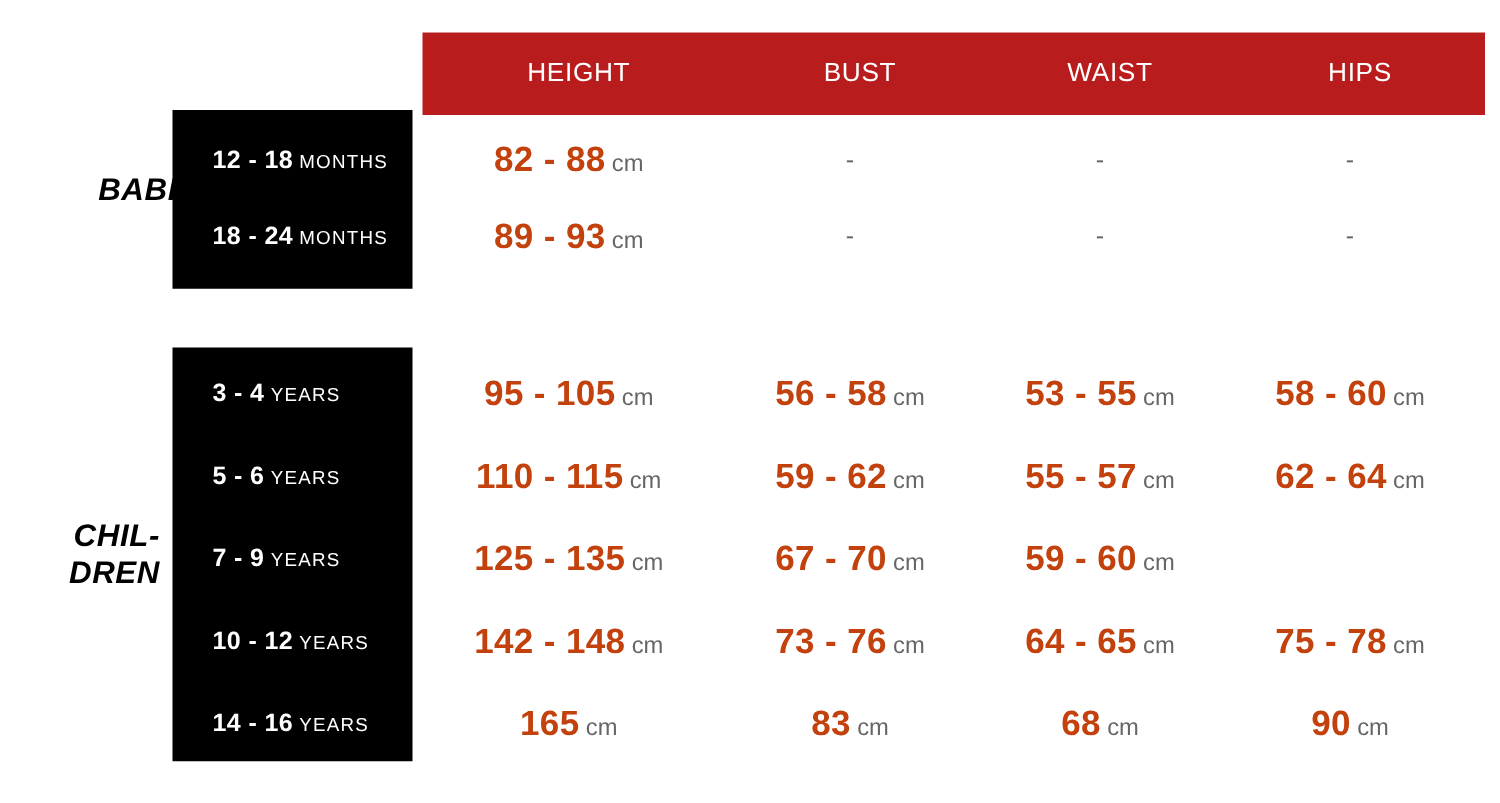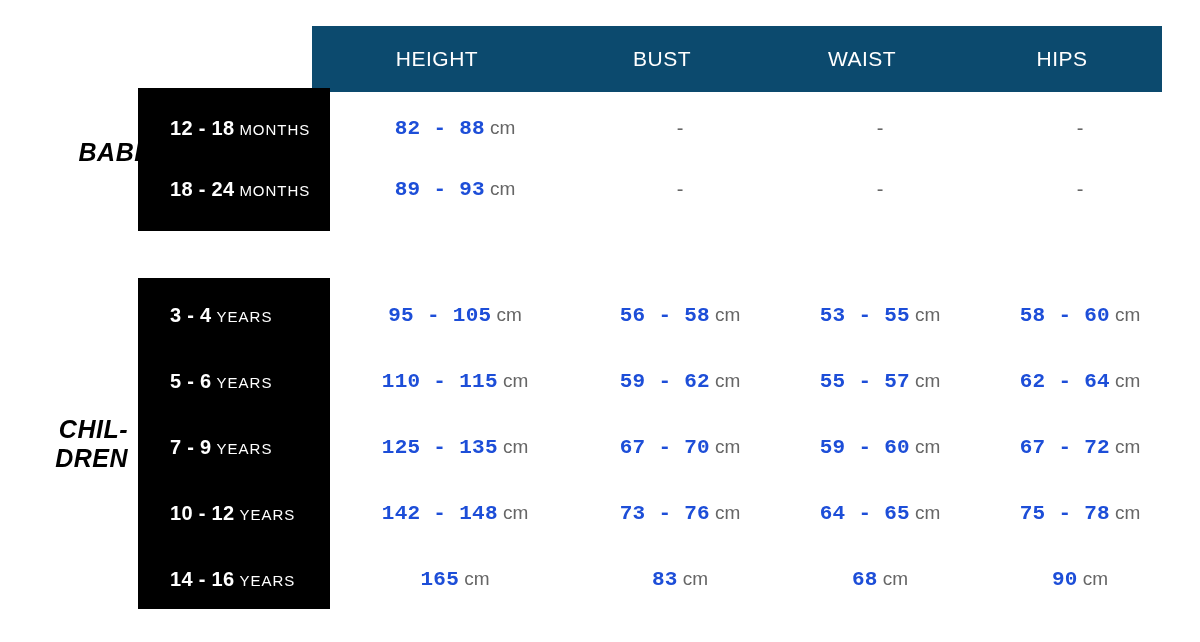--- a/index.html
+++ b/index.html
@@ -20,25 +20,25 @@
     position: absolute;
     left: 0;
     top: 0;
     width: 1200px;
     height: 642px;
   }
 
   
   .header-bar {
     position: absolute;
-    left: 312px;
+    left: 338px;
     top: 26px;
     width: 850px;
     height: 66px;
-    background: #0c4a6e;
+    background: #b91c1c;
     display: flex;
     align-items: center;
   }
   .header-cell {
     color: #ffffff;
     font-size: 21px;
     letter-spacing: 0.5px;
     text-align: center;
     font-weight: 400;
   }
@@ -106,24 +106,23 @@
     color: #666666;
     text-align: center;
     white-space: nowrap;
   }
   .v-height { width: 250px; }
   .v-bust   { width: 200px; }
   .v-waist  { width: 200px; }
   .v-hips   { width: 200px; }
   .val-num {
     font-weight: bold;
-    color: #1d4ed8;
-    font-size: 21px;
+    color: #c2410c;
+    font-size: 28px;
     letter-spacing: 0.3px;
-    font-family: Liberation Mono, monospace;
   }
   .val-unit {
     font-weight: normal;
     color: #666666;
     font-size: 19px;
     margin-left: 5px;
   }
   .dash {
     font-size: 20px;
     color: #666666;
@@ -237,23 +236,20 @@
     </div>
     <div class="val-cell v-height">
       <span class="val-num">125 - 135</span><span class="val-unit">cm</span>
     </div>
     <div class="val-cell v-bust">
       <span class="val-num">67 - 70</span><span class="val-unit">cm</span>
     </div>
     <div class="val-cell v-waist">
       <span class="val-num">59 - 60</span><span class="val-unit">cm</span>
     </div>
-    <div class="val-cell v-hips">
-      <span class="val-num">67 - 72</span><span class="val-unit">cm</span>
-    </div>
   </div>
 
   <div class="row r-c4">
     <div class="age-cell">
       <span class="age-num">10 - 12</span><span class="age-unit">YEARS</span>
     </div>
     <div class="val-cell v-height">
       <span class="val-num">142 - 148</span><span class="val-unit">cm</span>
     </div>
     <div class="val-cell v-bust">

